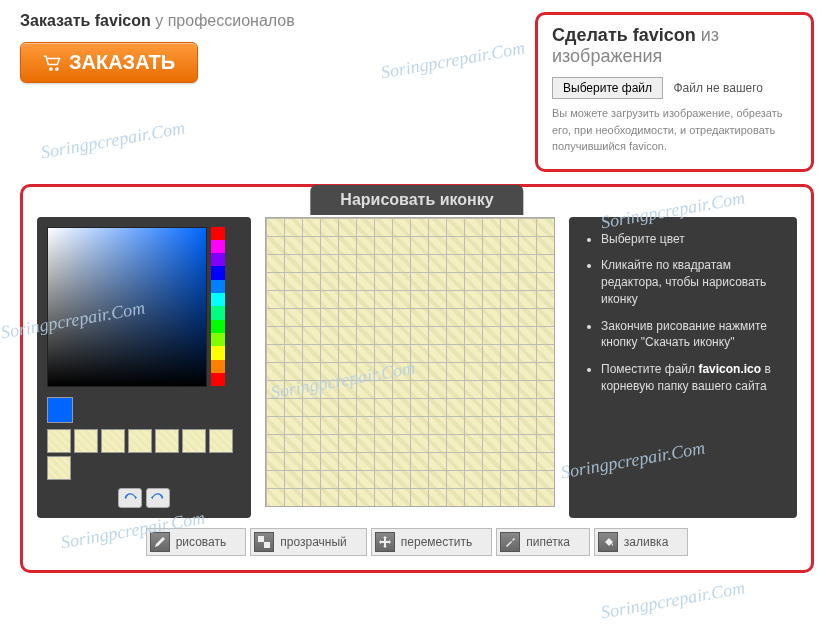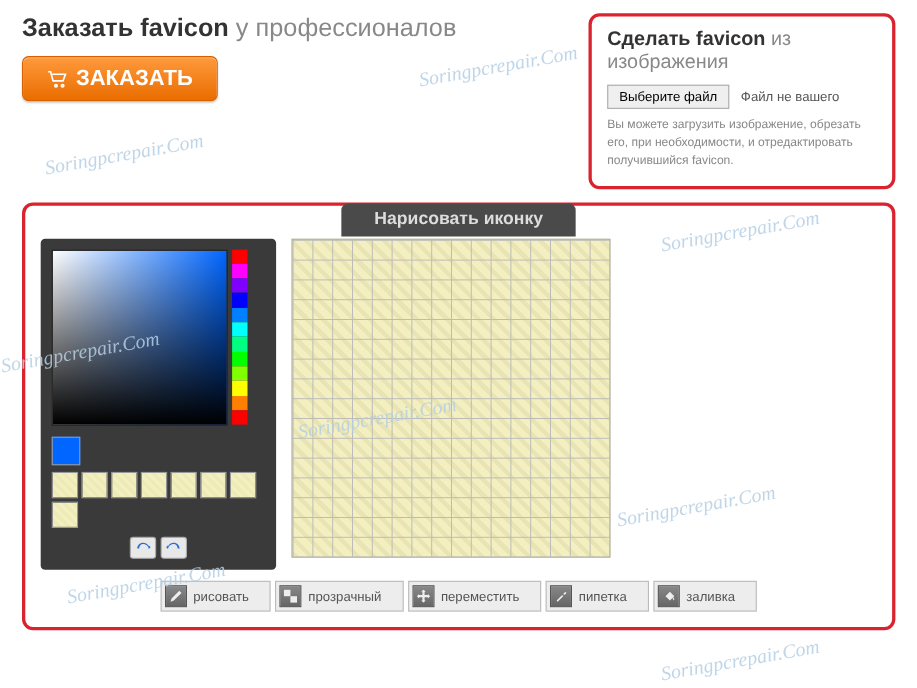--- a/index.html
+++ b/index.html
@@ -5,21 +5,21 @@
 * { box-sizing: border-box; margin: 0; padding: 0; }
 body { width: 834px; height: 625px; background: #fff; font-family: Arial, sans-serif; position: relative; overflow: hidden; }
 
 .watermark { position: absolute; color: #b5cfe4; font-style: italic; font-family: "Comic Sans MS", cursive; font-size: 18px; transform: rotate(-10deg); pointer-events: none; z-index: 100; opacity: 0.85; }
 
 .content { padding: 12px 20px; position: relative; }
 
 .top-row { display: flex; gap: 20px; align-items: flex-start; }
 
 .left-top { flex: 1; }
-.order-title { font-size: 23px; color: #333; margin-bottom: 12px; font-weight: bold; }
+.order-title { font-size: 16px; color: #333; margin-bottom: 12px; font-weight: bold; }
 .order-title .light { color: #888; font-weight: normal; }
 
 .order-btn {
   display: inline-flex; align-items: center; gap: 8px;
   background: linear-gradient(to bottom, #ff9a3c, #e96d00);
   border: 1px solid #d86000; border-radius: 6px;
   color: #fff; font-weight: bold; font-size: 20px;
   padding: 8px 22px; cursor: pointer;
   box-shadow: inset 0 1px 0 rgba(255,255,255,0.4), 0 1px 2px rgba(0,0,0,0.2);
 }
@@ -206,20 +206,28 @@
                 <path d="M12 4C7 4 3 8 3 12l-3-3 3-3v2c1-4 5-6 9-6 5 0 9 4 9 9h-3c0-4-3-7-6-7z"></path>
               </svg>
           </div>
         </div>
       </div>
 
       <div class="canvas-wrap">
         <div class="pixel-canvas"></div>
       </div>
 
+      <div class="instruct-panel">
+        <ul id="instructions">
+            <li>Выберите цвет</li>
+            <li>Кликайте по квадратам редактора, чтобы нарисовать иконку</li>
+            <li>Закончив рисование нажмите кнопку "Скачать иконку"</li>
+            <li>Поместите файл <b>favicon.ico</b> в корневую папку вашего сайта</li>
+          </ul>
+      </div>
     </div>
 
     <div class="toolbar">
       <button class="tool-btn">
         <span class="tool-icon">
             <svg viewBox="0 0 12 12">
               <path d="M1 11l1-3 7-7 2 2-7 7z"></path>
             </svg>
           </span>
         <span>рисовать</span>

